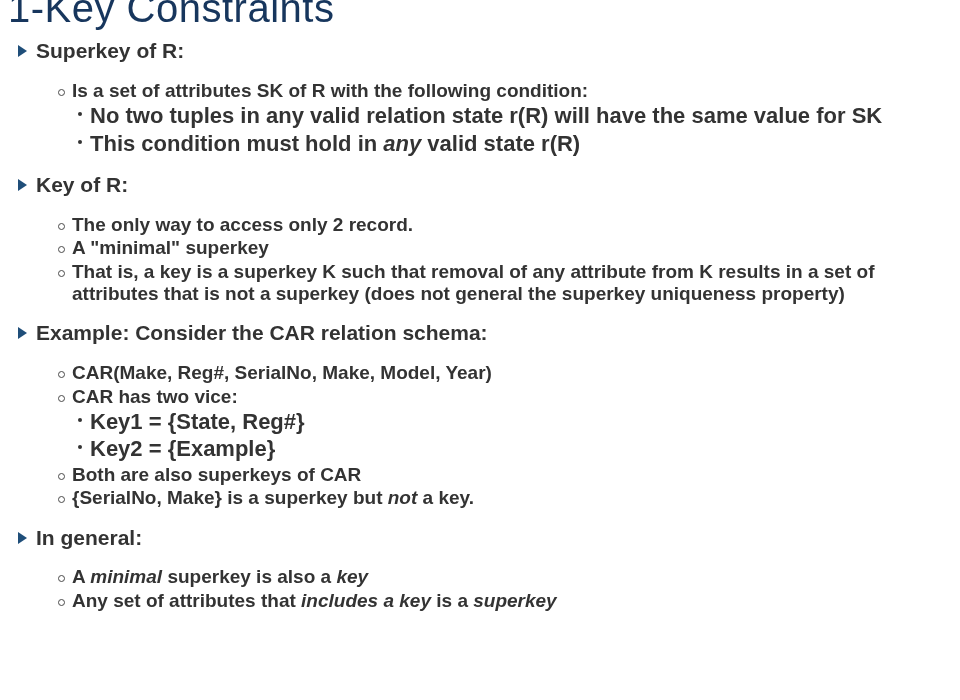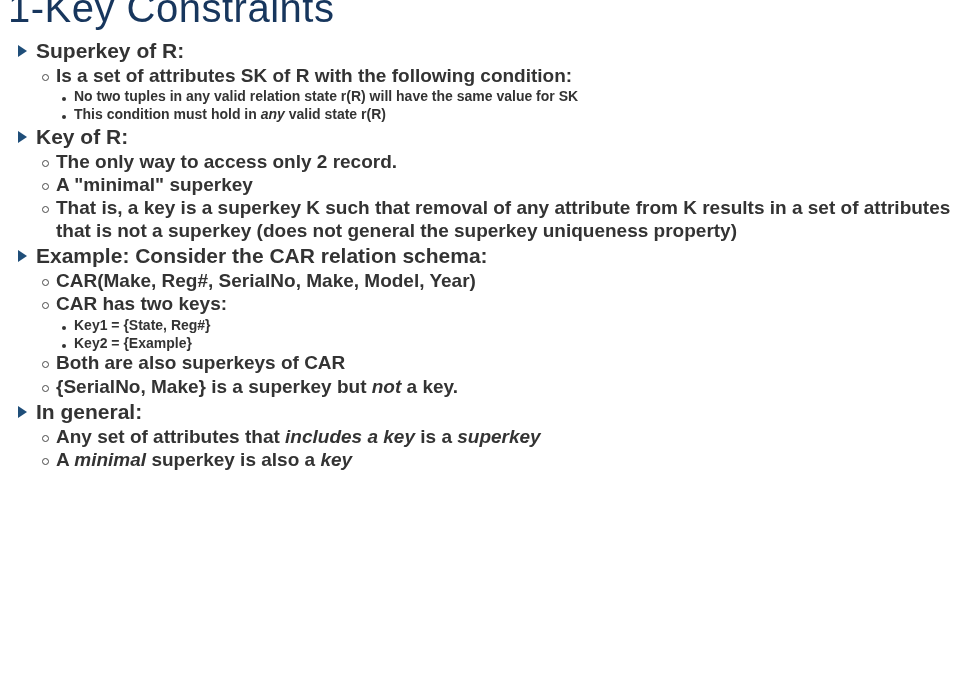--- a/index.html
+++ b/index.html
@@ -46,21 +46,21 @@
     left: 10px;
     top: 6px;
     width: 0;
     height: 0;
     border-top: 6px solid transparent;
     border-bottom: 6px solid transparent;
     border-left: 9px solid #1f4e79;
   }
   ul.level2 {
     list-style: none;
-    margin: 0;
+    margin: 16px;
     padding: 0;
   }
   ul.level2 > li {
     position: relative;
     padding-left: 20px;
     font-size: 19px;
     line-height: 1.18;
     margin: 1px 0;
   }
   ul.level2 > li::before {
@@ -75,21 +75,21 @@
     background: transparent;
   }
   ul.level3 {
     list-style: none;
     margin: 0;
     padding: 0;
   }
   ul.level3 > li {
     position: relative;
     padding-left: 18px;
-    font-size: 14px;
+    font-size: 22px;
     line-height: 1.2;
     margin: 1px 0;
   }
   ul.level3 > li::before {
     content: "";
     position: absolute;
     left: 6px;
     top: 9px;
     width: 4px;
     height: 4px;
@@ -111,25 +111,25 @@
               <li>This condition must hold in <span class="italic">any</span> valid state r(R)</li>
             </ul></li>
         </ul></li>
       <li><span>Key of R:</span><ul class="level2">
           <li><span>The only way to access only 2 record.</span></li>
           <li><span>A "minimal" superkey</span></li>
           <li><span>That is, a key is a superkey K such that removal of any attribute from K results in a set of attributes that is not a superkey (does not general the superkey uniqueness property)</span></li>
         </ul></li>
       <li><span>Example: Consider the CAR relation schema:</span><ul class="level2">
           <li><span>CAR(Make, Reg#, SerialNo, Make, Model, Year)</span></li>
-          <li><span>CAR has two keys:</span><ul class="level3">
+          <li><span>CAR has two vice:</span><ul class="level3">
               <li>Key1 = {State, Reg#}</li>
               <li>Key2 = {Example}</li>
             </ul></li>
           <li><span>Both are also superkeys of CAR</span></li>
           <li><span>{SerialNo, Make} is a superkey but <span class="italic">not</span> a key.</span></li>
         </ul></li>
       <li><span>In general:</span><ul class="level2">
+          <li><span>A <span class="italic">minimal</span> superkey is also a <span class="italic">key</span></span></li>
           <li><span>Any set of attributes that <span class="italic">includes a key</span> is a <span class="italic">superkey</span></span></li>
-          <li><span>A <span class="italic">minimal</span> superkey is also a <span class="italic">key</span></span></li>
         </ul></li>
     </ul>
 </div>
 
 </body></html>

